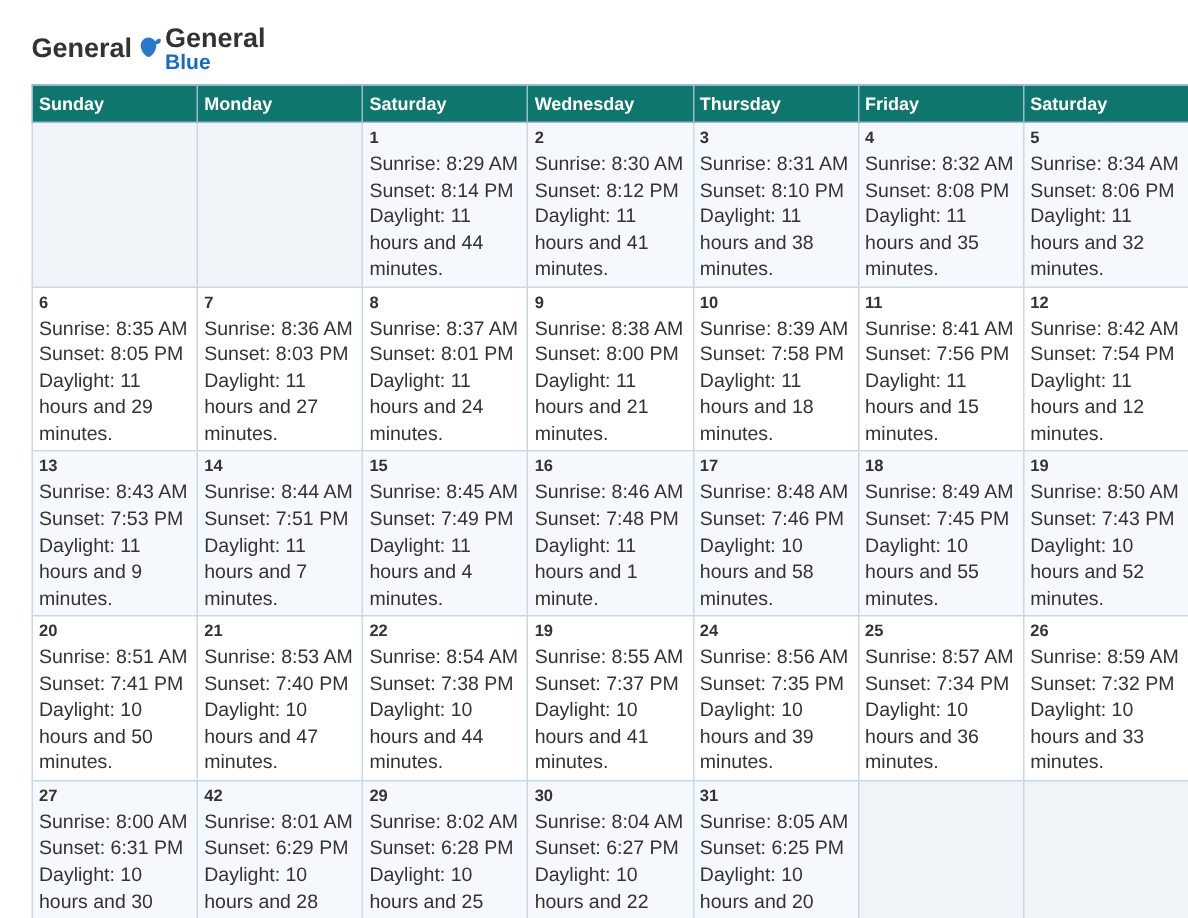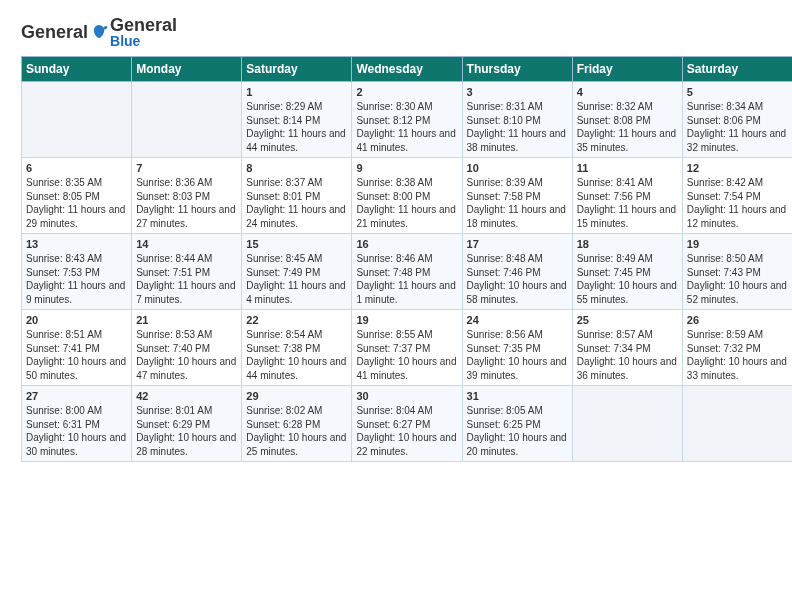--- a/index.html
+++ b/index.html
@@ -79,21 +79,21 @@
     tbody tr:nth-child(even) td {
       background: #fff;
     }
     .day-number {
       font-size: 11px;
       font-weight: bold;
       display: block;
       margin-bottom: 2px;
     }
     .day-info {
-      font-size: 10px;
+      font-size: 13px;
       line-height: 1.35;
       color: #333;
     }
     .empty-cell {
       background: #f0f4f8 !important;
     }
   </style>
 </head>
 <body>
 

